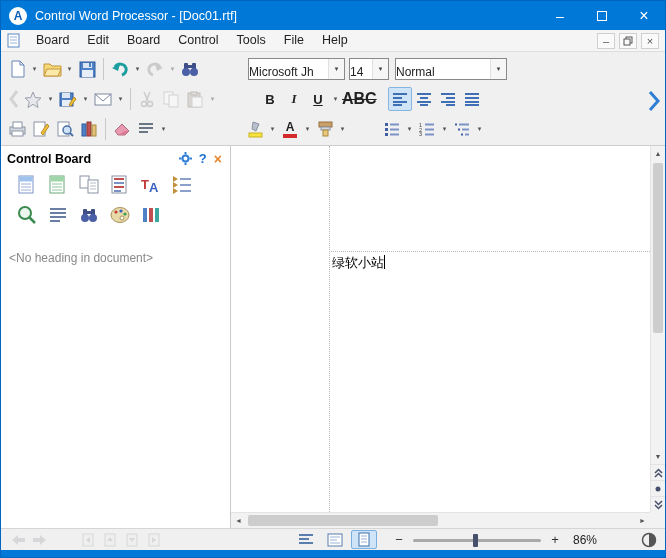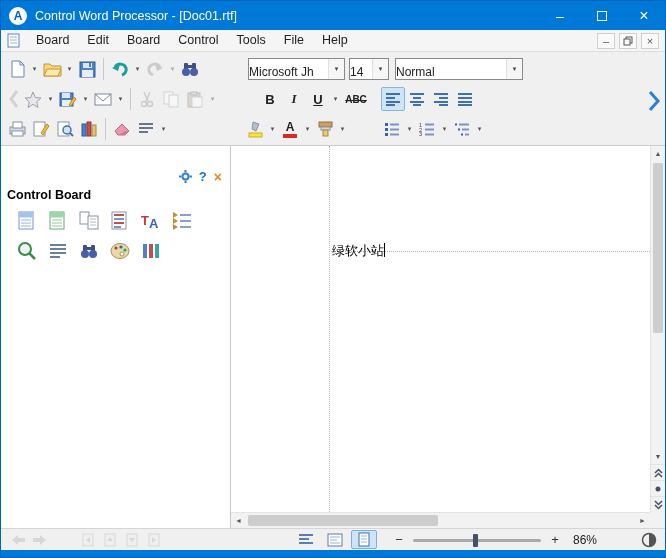--- a/index.html
+++ b/index.html
@@ -34,42 +34,42 @@
   .tbtn { height:24px; min-width:24px; display:flex; align-items:center; justify-content:center; border:1px solid transparent; border-radius:2px; }
   .tbtn.active { background:#cfe4f7; border-color:#84b6e0; }
   .dd { width:11px; height:24px; display:flex; align-items:center; justify-content:center; font-size:7px; color:#555; }
   .sep { width:1px; height:22px; background:#c9c9c9; margin:0 4px; flex:none; }
   .disabled { opacity:.45; filter:grayscale(.8); }
   .combo { height:22px; background:#fff; border:1px solid #898989; display:flex; align-items:flex-end; font-size:12px; white-space:nowrap; overflow:hidden; }
   .combo .arrow { margin-left:auto; width:16px; height:100%; flex:none; display:flex; align-items:center; justify-content:center; font-size:7px; color:#444; border-left:1px solid #e0e0e0; background:#f6f6f6; }
   .txtbtn { font-weight:bold; font-size:13px; }
   .itl { font-style:italic; font-family:"Liberation Serif", serif; }
   .unl { text-decoration:underline; }
-  .stk { text-decoration:line-through; font-size:10px; }
+  .stk { text-decoration:line-through; font-size:16px; }
   .scroll-chevron { width:16px; display:flex; align-items:center; justify-content:center; }
   .more-chevron { position:absolute; right:5px; top:36px; height:26px; display:flex; align-items:center; }
 
   
   .main { position:absolute; top:145px; left:0; right:0; bottom:29px; display:flex; }
   .panel { width:230px; flex:none; background:#ffffff; border-right:1px solid #c9c9c9; position:relative; }
   .panel-header { display:flex; align-items:center; padding:5px 8px 3px 6px; }
-  .panel-title { font-weight:bold; font-size:12.5px; color:#000;margin-top:37px; }
+  .panel-title { font-weight:bold; font-size:12.5px; color:#000; }
   .panel-tools { margin-left:auto; display:flex; align-items:center; gap:7px; }
   .help-q { color:#1a6fd4; font-weight:bold; font-size:13px; }
   .panel-x { color:#e8872c; font-weight:bold; font-size:14px; line-height:12px; }
   .cbrow { display:flex; gap:4px; padding:3px 0 2px 12px; }
   .cb-btn { width:27px; height:25px; display:flex; align-items:center; justify-content:center; border:1px solid transparent; border-radius:2px; }
   .empty-msg { padding:22px 8px 0 8px; color:#8a8a8a; font-size:12px; }
 
   
   .docwrap { flex:1; position:relative; background:#ffffff; }
   .page { position:absolute; top:0; left:0; right:15px; bottom:16px; background:#ffffff; overflow:hidden; }
   .margin-v { position:absolute; left:98px; top:0; bottom:0; width:0; border-left:1px dotted #b8b8b8; }
   .margin-h { position:absolute; top:105px; left:98px; right:0; height:0; border-top:1px dotted #b8b8b8; }
-  .doc-text { position:absolute; left:101px; top:96px; font-size:13px; color:#000; white-space:nowrap; }
+  .doc-text { position:absolute; left:101px; top:108px; font-size:13px; color:#000; white-space:nowrap; }
   .caret { display:inline-block; width:1px; height:14px; background:#000; vertical-align:-2px; }
 
   
   .vscroll { position:absolute; top:0; right:0; bottom:16px; width:15px; background:#f2f2f2; border-left:1px solid #e3e3e3; display:flex; flex-direction:column; }
   .sbtn { height:15px; flex:none; display:flex; align-items:center; justify-content:center; font-size:7px; color:#555; }
   .vtrack { flex:1; position:relative; }
   .vthumb { position:absolute; top:2px; left:2px; right:2px; height:170px; background:#cdcdcd; border-radius:2px; }
   .navbtn { height:16px; flex:none; display:flex; align-items:center; justify-content:center; border-top:1px solid #e3e3e3; }
   .hscroll { position:absolute; left:0; right:15px; bottom:0; height:16px; background:#f2f2f2; border-top:1px solid #e3e3e3; display:flex; }
   .hbtn { width:15px; flex:none; display:flex; align-items:center; justify-content:center; font-size:7px; color:#555; }
@@ -188,21 +188,21 @@
           </svg>
       </div>
       <div class="combo" style="width:97px; margin-left:46px;">
         <span>Microsoft Jh</span>
         <span class="arrow">▾</span>
       </div>
       <div class="combo" style="width:40px; margin-left:4px;">
         <span>14</span>
         <span class="arrow">▾</span>
       </div>
-      <div class="combo" style="width:128px; margin-left:6px;">
+      <div class="combo" style="width:112px; margin-left:6px;">
         <span>Normal</span>
         <span class="arrow">▾</span>
       </div>
     </div>
 
     <div class="trow">
       <div class="scroll-chevron disabled">
         <svg width="11" height="20">
             <path d="M9 2 L3 10 L9 18" fill="none" stroke="#aab2bd" stroke-width="3"></path>
           </svg>
@@ -540,20 +540,21 @@
             </svg>
         </div>
         <div class="cb-btn">
           <svg width="18" height="18">
               <rect x="1" y="2" width="4" height="14" fill="#4f81c7"></rect>
               <rect x="7" y="2" width="4" height="14" fill="#c05050"></rect>
               <rect x="13" y="2" width="4" height="14" fill="#3aa8a0"></rect>
             </svg>
         </div>
       </div>
+      <div class="empty-msg">&lt;No heading in document&gt;</div>
     </div>
 
     <div class="docwrap">
       <div class="page">
         <div class="margin-v"></div>
         <div class="margin-h"></div>
         <div class="doc-text"><span>绿软小站</span><span class="caret"></span></div>
       </div>
 
       <div class="vscroll">

